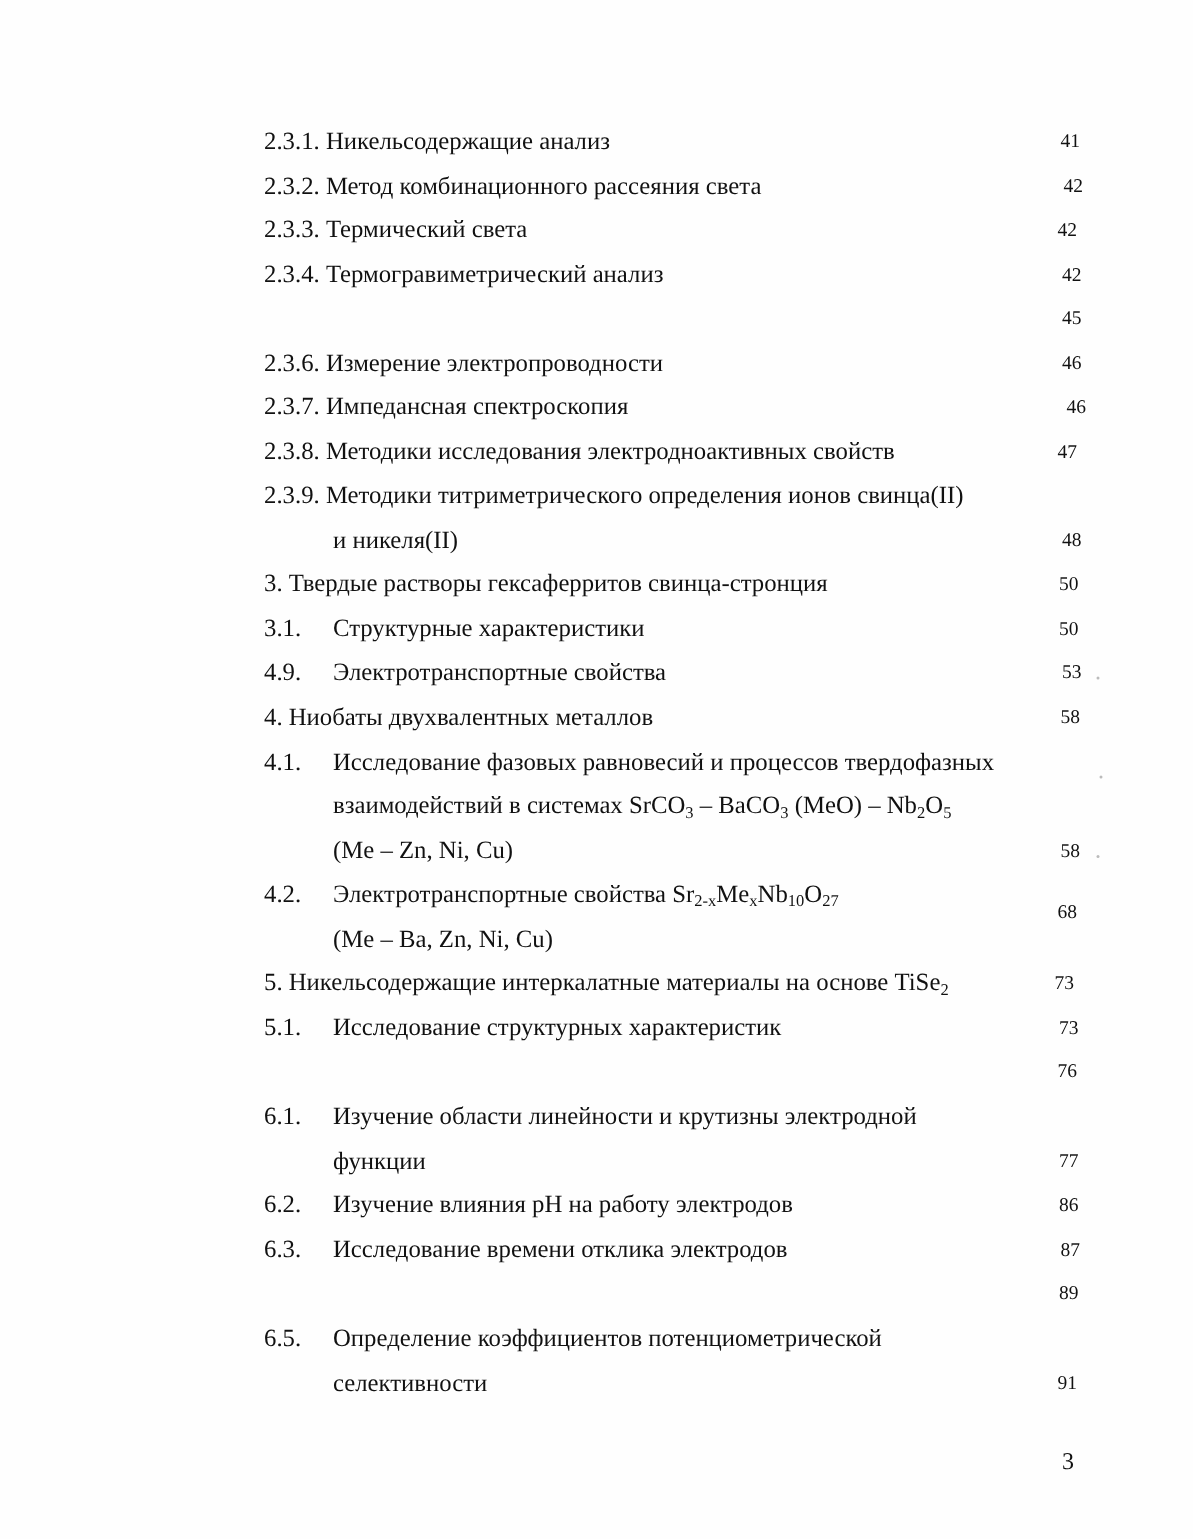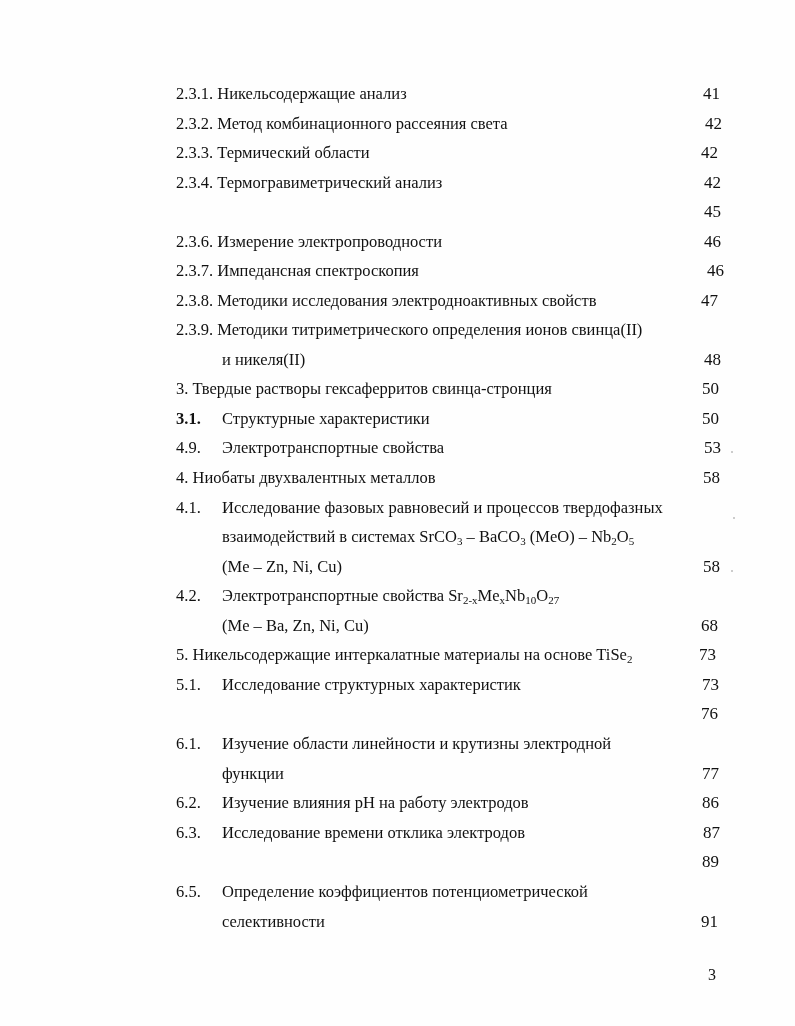--- a/index.html
+++ b/index.html
@@ -8,21 +8,21 @@
     font-family: "Liberation Serif", "DejaVu Serif", serif;
     color: #111111;
   }
   .page { position: absolute; left: 0; top: 0; width: 795px; height: 1026px; background: #fefefe; }
   .line {
     position: absolute; height: 22px; line-height: 22px;
     font-size: 16.5px; white-space: nowrap;
   }
   .num { display: inline-block; }
   .pg {
-    position: absolute; height: 22px; line-height: 22px; font-size: 17px;
+    position: absolute; height: 22px; line-height: 22px; font-size: 13px;
     text-align: right; width: 40px;
   }
   sub { font-size: 11px; vertical-align: -3px; line-height: 0; }
   .page-number { position: absolute; left: 708px; top: 966px; font-size: 16px; }
   .speck { position: absolute; width: 2px; height: 2px; background: #bbb; border-radius: 1px; }
 </style>
 </head>
 <body>
 
 <div class="page">
@@ -34,21 +34,21 @@
   <div class="pg" style="left:680px;top:83px;">41</div>
 
   <div class="line" style="left:176px;top:113px;">
     <span>2.3.2.</span>
     <span>Метод комбинационного рассеяния света</span>
   </div>
   <div class="pg" style="left:682px;top:113px;">42</div>
 
   <div class="line" style="left:176px;top:142px;">
     <span>2.3.3.</span>
-    <span>Термический области</span>
+    <span>Термический света</span>
   </div>
   <div class="pg" style="left:678px;top:142px;">42</div>
 
   <div class="line" style="left:176px;top:172px;">
     <span>2.3.4.</span>
     <span>Термогравиметрический анализ</span>
   </div>
   <div class="pg" style="left:681px;top:172px;">42</div>
 
   <div class="pg" style="left:681px;top:201px;">45</div>
@@ -78,21 +78,21 @@
   <div class="line" style="left:222px;top:349px;">и никеля(II)</div>
   <div class="pg" style="left:681px;top:349px;">48</div>
 
   <div class="line" style="left:176px;top:378px;">
     <span>3.</span>
     <span>Твердые растворы гексаферритов свинца-стронция</span>
   </div>
   <div class="pg" style="left:679px;top:378px;">50</div>
 
   <div class="line" style="left:176px;top:408px;">
-    <span class="num" style="width:46px;font-weight:bold;">3.1.</span><span>Структурные характеристики</span>
+    <span class="num" style="width:46px;">3.1.</span><span>Структурные характеристики</span>
   </div>
   <div class="pg" style="left:679px;top:408px;">50</div>
 
   <div class="line" style="left:176px;top:437px;">
     <span class="num" style="width:46px;">4.9.</span><span>Электротранспортные свойства</span>
   </div>
   <div class="pg" style="left:681px;top:437px;">53</div>
 
   <div class="line" style="left:176px;top:467px;">
     <span>4.</span>
@@ -106,21 +106,21 @@
   <div class="line" style="left:222px;top:526px;">
     <span>взаимодействий в системах SrCO</span><sub>3</sub><span> – BaCO</span><sub>3</sub><span> (MeO) – Nb</span><sub>2</sub><span>O</span><sub>5</sub>
   </div>
   <div class="line" style="left:222px;top:556px;">(Me – Zn, Ni, Cu)</div>
   <div class="pg" style="left:680px;top:556px;">58</div>
 
   <div class="line" style="left:176px;top:585px;">
     <span class="num" style="width:46px;">4.2.</span><span>Электротранспортные свойства Sr</span><sub>2-x</sub><span>Me</span><sub>x</sub><span>Nb</span><sub>10</sub><span>O</span><sub>27</sub>
   </div>
   <div class="line" style="left:222px;top:615px;">(Me – Ba, Zn, Ni, Cu)</div>
-  <div class="pg" style="left:678px;top:615px;">68</div>
+  <div class="pg" style="left:678px;top:597px;">68</div>
 
   <div class="line" style="left:176px;top:644px;">
     <span>5.</span>
     <span>Никельсодержащие интеркалатные материалы на основе TiSe</span><sub>2</sub>
   </div>
   <div class="pg" style="left:676px;top:644px;">73</div>
 
   <div class="line" style="left:176px;top:674px;">
     <span class="num" style="width:46px;">5.1.</span><span>Исследование структурных характеристик</span>
   </div>

